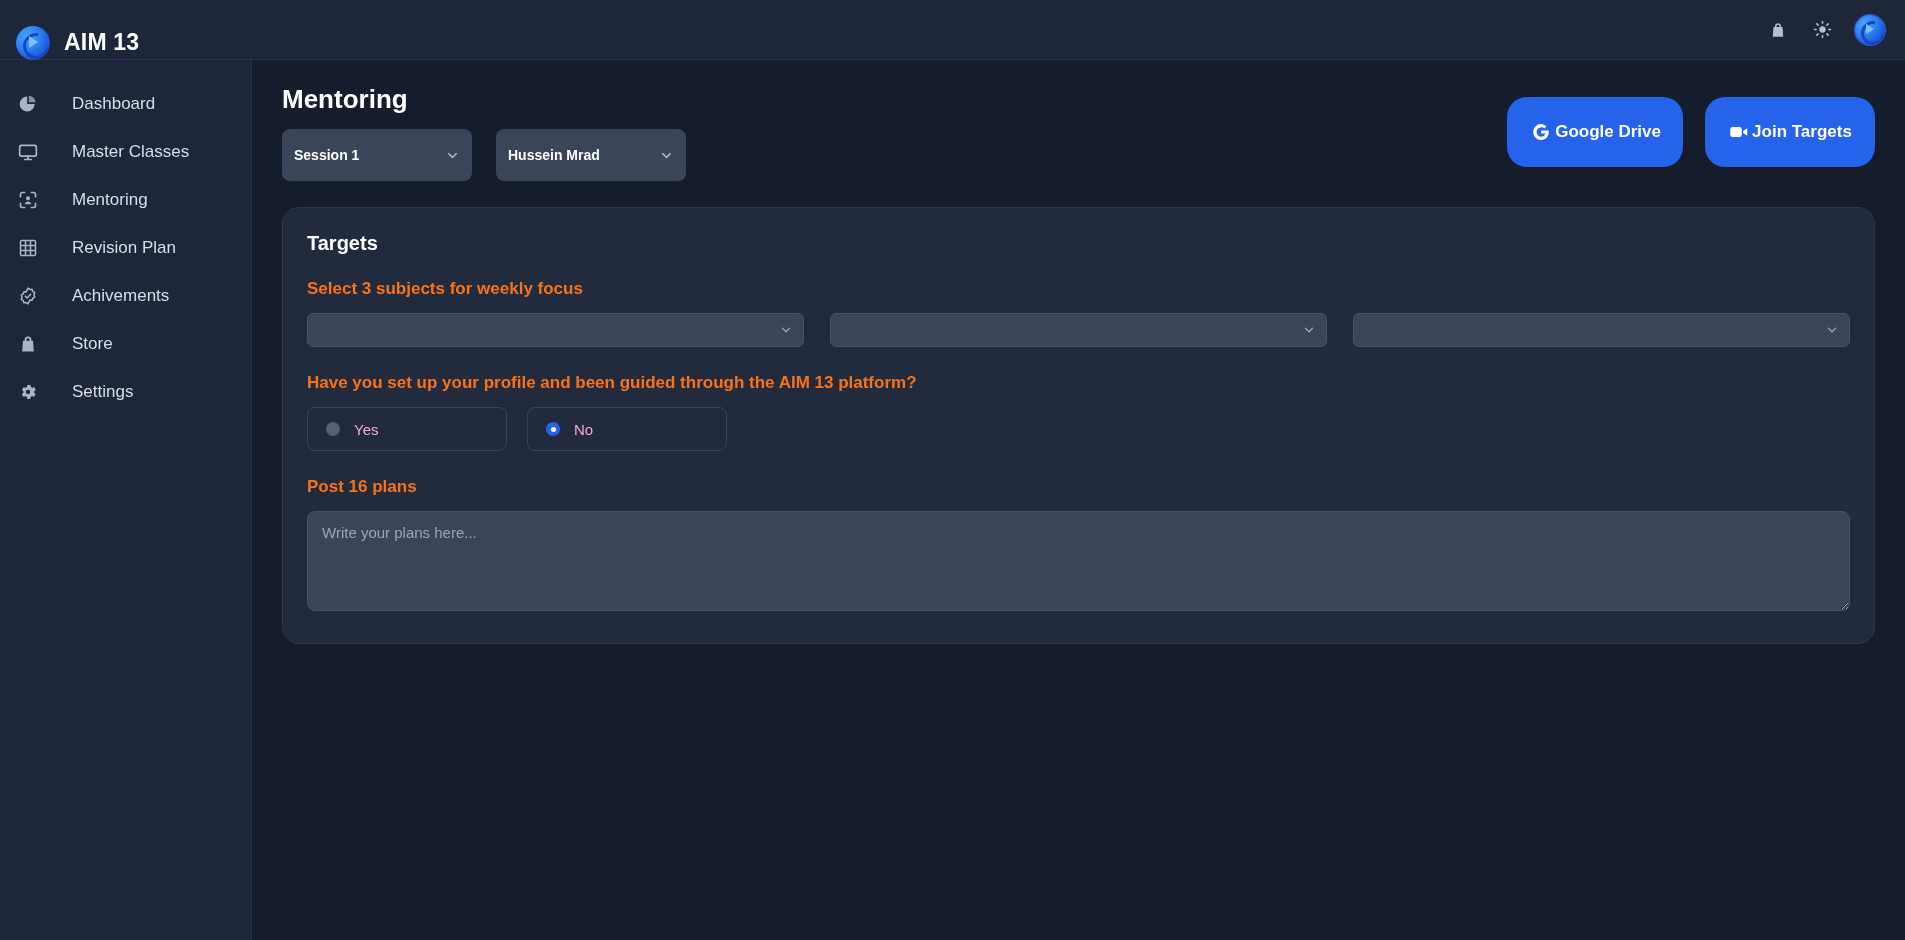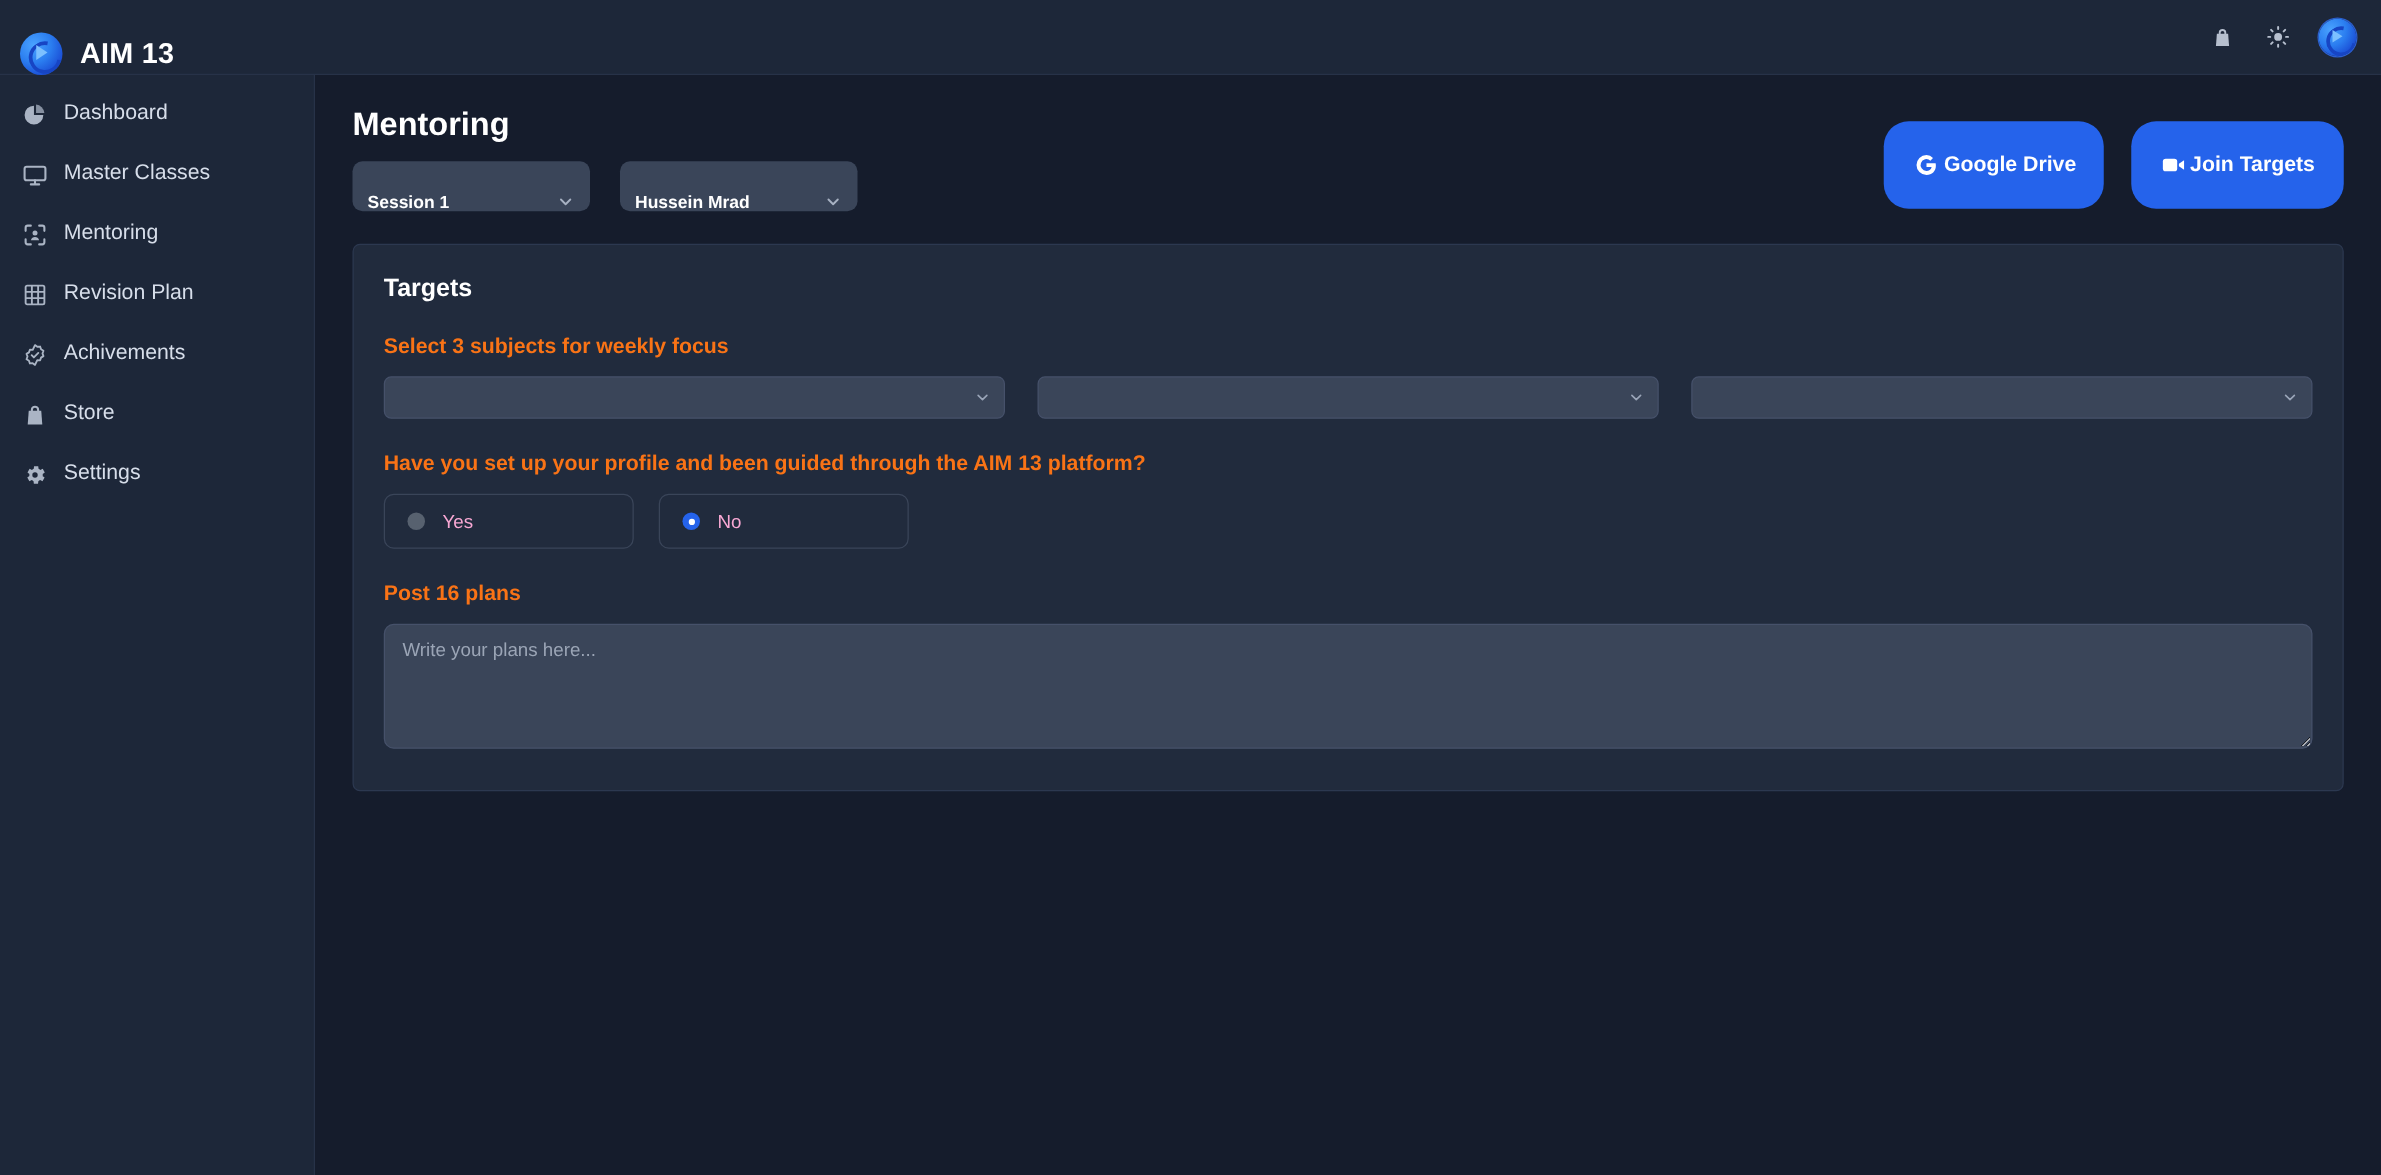--- a/index.html
+++ b/index.html
@@ -124,21 +124,22 @@
     width: 252px;
     height: 880px;
     background: #1d2739;
     border-right: 1px solid #273248;
     padding-top: 20px;
   }
 
   .nav-item {
     height: 48px;
     display: flex;
-    gap: 11px;
+    align-items: center;
+    gap: 32px;
     padding-left: 16px;
     color: #d7deea;
     font-size: 17px;
     cursor: pointer;
   }
   .nav-item .nav-icon {
     width: 24px; height: 24px;
     display: flex;
     align-items: center;
     justify-content: center;
@@ -163,25 +164,25 @@
   }
 
   .toolbar {
     display: flex;
     align-items: flex-start;
     gap: 24px;
   }
 
   .select-pill {
     width: 190px;
-    height: 40px;
+    height: 52px;
     background: #3a4559;
     border-radius: 8px;
     display: flex;
-    align-items: flex-end;
+    align-items: center;
     padding: 0 12px;
     font-size: 14px;
     font-weight: bold;
     color: #ffffff;
     cursor: pointer;
   }
   .select-pill .chev {
     margin-left: auto;
     color: #a7b1c2;
     display: flex;
@@ -216,21 +217,21 @@
     align-items: center;
     justify-content: center;
   }
 
   
   .card {
     margin-top: 26px;
     width: 1593px;
     background: #212b3d;
     border: 1px solid #2c3850;
-    border-radius: 6px;
+    border-radius: 17px;
     padding: 24px 24px 28px 24px;
   }
 
   .card-title {
     font-size: 20px;
     font-weight: bold;
     color: #ffffff;
     margin-bottom: 24px;
   }
 

